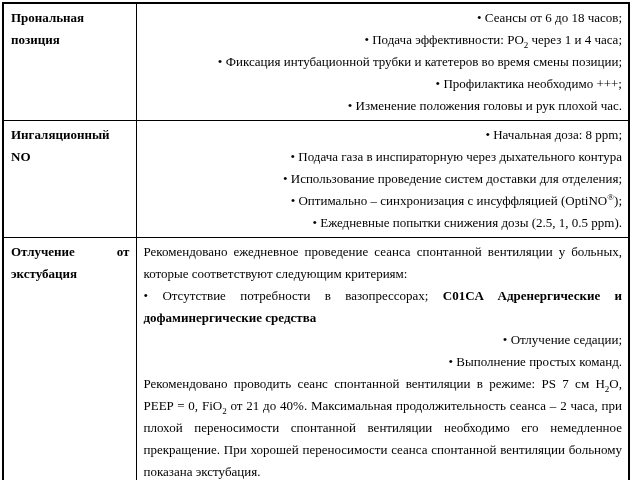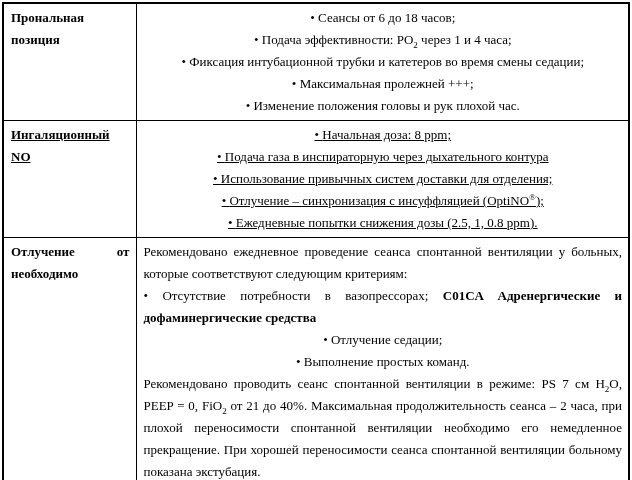--- a/index.html
+++ b/index.html
@@ -26,27 +26,27 @@
   }
   table.protocol-table td {
     border: 1px solid #000000;
     vertical-align: top;
     padding: 3px 6px 3px 7px;
     line-height: 22px;
     overflow: hidden;
   }
   col.head-col { width: 133px; }
   tr.row-0 { height: 112px; }
-  tr.row-1 { height: 109px; text-decoration: underline; }
+  tr.row-1 { height: 109px; }
   tr.row-2 { height: 255px; }
   .header-cell {
     font-weight: bold;
     text-align: justify;
   }
-  .body-cell .item { text-align: center; }
+  .body-cell .item { text-align: right; }
   .body-cell .item.justify { text-align: justify; }
   .bold { font-weight: bold; }
   sub, sup {
     font-size: 9px;
     line-height: 0;
   }
 </style>
 </head>
 <body>
 
@@ -57,40 +57,40 @@
       <col class="body-col">
     </colgroup>
     <tbody>
         <tr class="table-row row-0">
     <td class="header-cell">
             <div>Прональная позиция</div>
           </td>
     <td class="body-cell">
             <div class="item"><span>• </span><span>Сеансы от 6 до 18 часов;</span></div>
             <div class="item"><span>• </span><span>Подача эффективности: PO</span><sub>2</sub><span> через 1 и 4 часа;</span></div>
-            <div class="item"><span>• </span><span>Фиксация интубационной трубки и катетеров во время смены седации;</span></div>
-            <div class="item"><span>• </span><span>Максимальная пролежней +++;</span></div>
+            <div class="item"><span>• </span><span>Фиксация интубационной трубки и катетеров во время смены позиции;</span></div>
+            <div class="item"><span>• </span><span>Профилактика необходимо +++;</span></div>
             <div class="item"><span>• </span><span>Изменение положения головы и рук плохой час.</span></div>
           </td>
   </tr>
         <tr class="table-row row-1">
     <td class="header-cell">
             <div>Ингаляционный NO</div>
           </td>
     <td class="body-cell">
             <div class="item"><span>• </span><span>Начальная доза: 8 ppm;</span></div>
             <div class="item"><span>• </span><span>Подача газа в инспираторную через дыхательного контура</span></div>
-            <div class="item"><span>• </span><span>Использование привычных систем доставки для отделения;</span></div>
-            <div class="item"><span>• </span><span>Отлучение – синхронизация с инсуффляцией (OptiNO</span><sup>®</sup><span>);</span></div>
-            <div class="item"><span>• </span><span>Ежедневные попытки снижения дозы (2.5, 1, 0.8 ppm).</span></div>
+            <div class="item"><span>• </span><span>Использование проведение систем доставки для отделения;</span></div>
+            <div class="item"><span>• </span><span>Оптимально – синхронизация с инсуффляцией (OptiNO</span><sup>®</sup><span>);</span></div>
+            <div class="item"><span>• </span><span>Ежедневные попытки снижения дозы (2.5, 1, 0.5 ppm).</span></div>
           </td>
   </tr>
         <tr class="table-row row-2">
     <td class="header-cell">
-            <div>Отлучение от необходимо</div>
+            <div>Отлучение от экстубация</div>
           </td>
     <td class="body-cell">
             <div class="item justify"><span>Рекомендовано ежедневное проведение сеанса спонтанной вентиляции у больных, которые соответствуют следующим критериям:</span></div>
             <div class="item justify"><span>• </span><span>Отсутствие потребности в вазопрессорах; </span><span class="bold">C01CA Адренергические и дофаминергические средства</span></div>
             <div class="item"><span>• </span><span>Отлучение седации;</span></div>
             <div class="item"><span>• </span><span>Выполнение простых команд.</span></div>
             <div class="item justify"><span>Рекомендовано проводить сеанс спонтанной вентиляции в режиме: PS 7 см H</span><sub>2</sub><span>O, PEEP = 0, FiO</span><sub>2</sub><span> от 21 до 40%. Максимальная продолжительность сеанса – 2 часа, при плохой переносимости спонтанной вентиляции необходимо его немедленное прекращение. При хорошей переносимости сеанса спонтанной вентиляции больному показана экстубация.</span></div>
           </td>
   </tr>
       </tbody>

